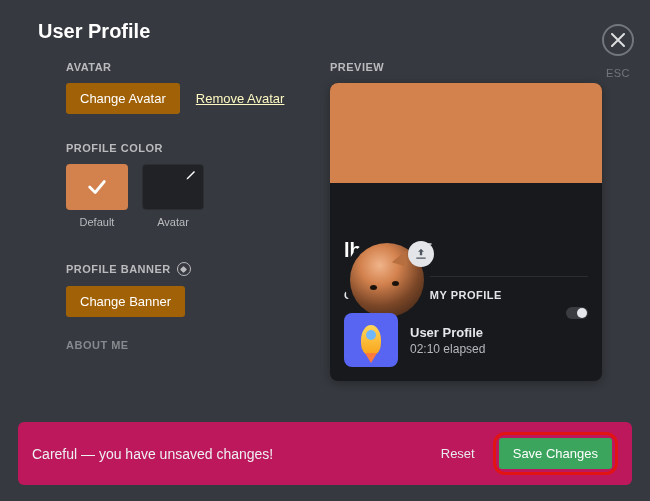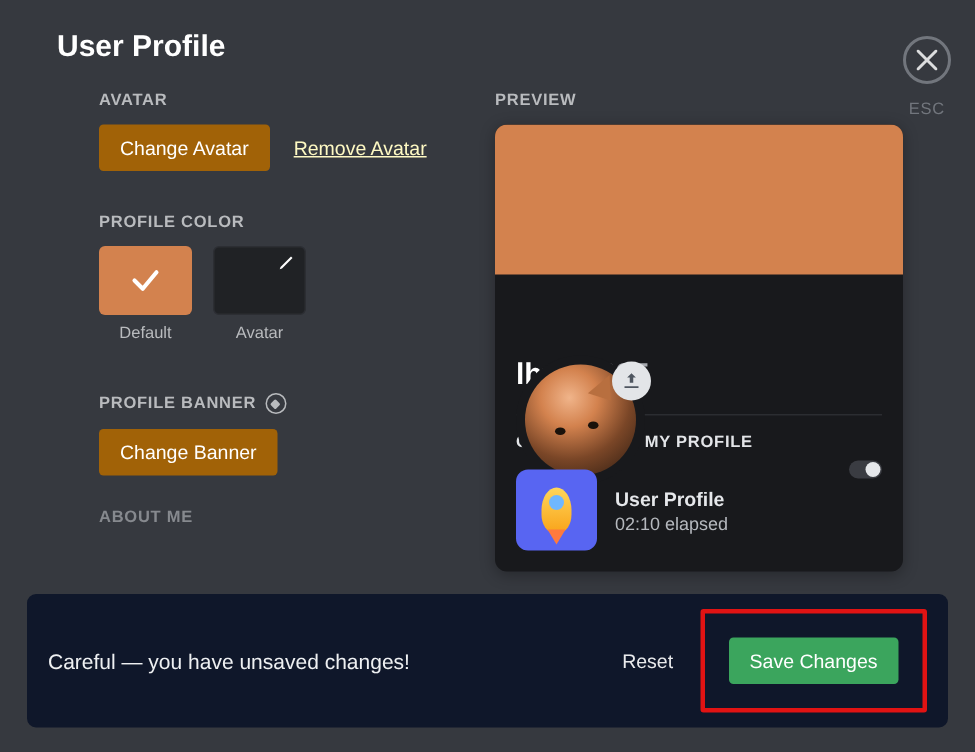--- a/index.html
+++ b/index.html
@@ -192,35 +192,35 @@
     border-left: 6px solid transparent;
     border-right: 6px solid transparent;
     border-top: 10px solid #ff7a3d;
   }
   .activity-text .line1 { font-size: 13px; font-weight: 600; color: #e5e7ea; }
   .activity-text .line2 { font-size: 12px; color: #b5b8bd; margin-top: 2px; }
   
   .unsaved-bar {
     position: absolute;
     left: 18px; right: 18px; bottom: 16px;
-    background: #0f172a;
+    background: #be185d;
     border-radius: 6px;
     padding: 10px 14px;
     display: flex; align-items: center;
   }
   .unsaved-text { font-size: 14px; color: #eef0f2; flex: 1; }
   .reset-btn {
     background: none; border: none; color: #e9eaec;
     font-size: 13px; cursor: pointer; margin-right: 8px;
     padding: 8px 10px;
   }
   .save-highlight {
     border: 3px solid #e11313;
-    padding: 16px;
-    border-radius: 2px;
+    padding: 3px;
+    border-radius: 12px;
   }
   .nitro-badge {
     display: inline-flex; align-items: center; justify-content: center;
     width: 14px; height: 14px; border-radius: 50%;
     border: 1.5px solid #b9bbbe;
   }
   .nitro-badge::after {
     content: ""; width: 5px; height: 5px; background: #b9bbbe; border-radius: 1px;
     transform: rotate(45deg);
   }

